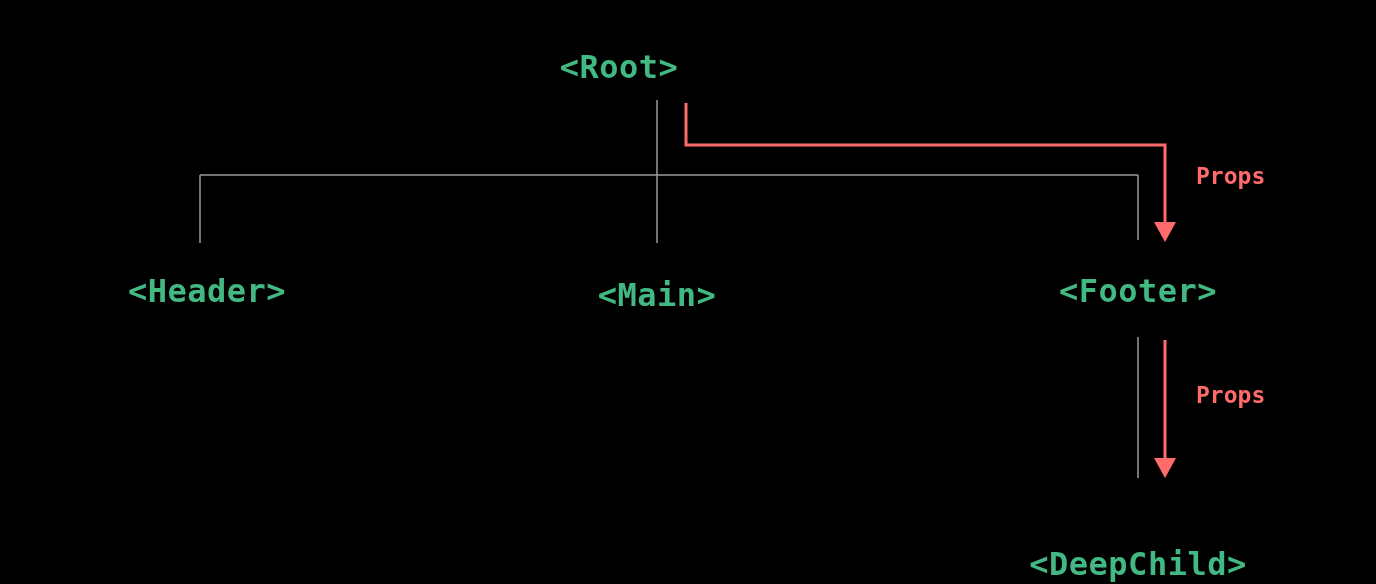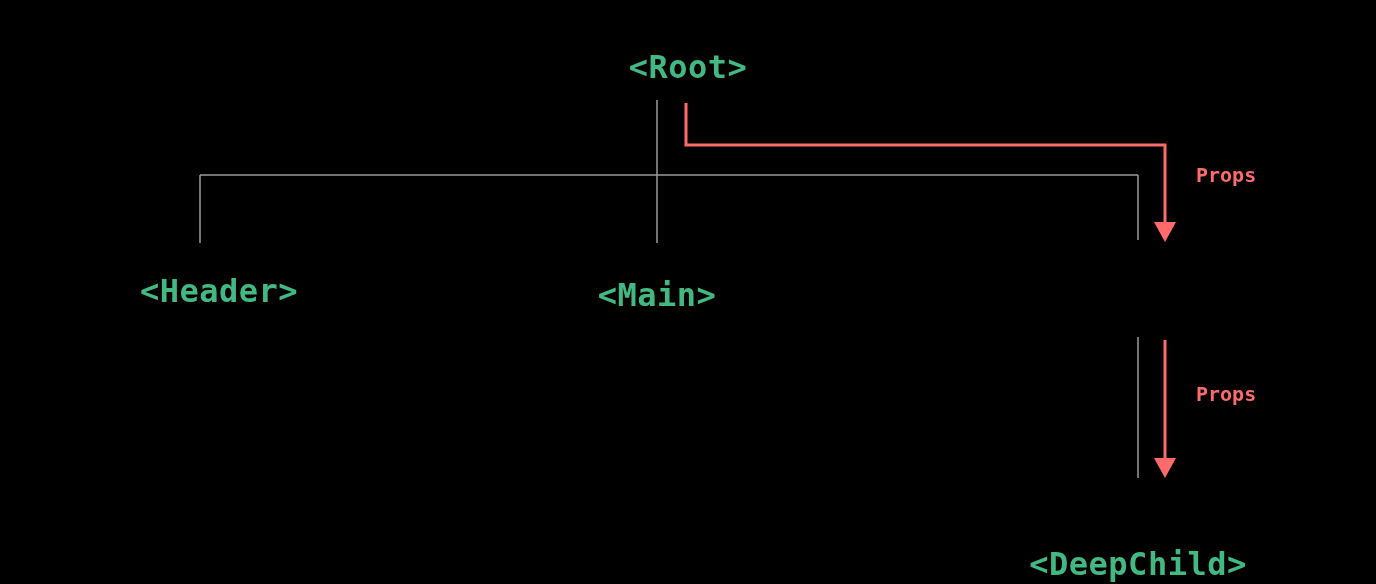--- a/index.html
+++ b/index.html
@@ -45,21 +45,21 @@
     transform: translateX(-50%);
     color: var(--node-green);
     font-size: 32px;
     font-weight: bold;
     white-space: nowrap;
     letter-spacing: 0.5px;
   }
   .props-label {
     position: absolute;
     color: var(--props-red);
-    font-size: 20px;
+    font-size: 23px;
     font-weight: bold;
     white-space: nowrap;
   }
 </style>
 </head>
 <body>
 
 <div class="diagram">
 
   <svg class="lines" viewBox="0 0 1376 584" aria-hidden="true">
@@ -70,26 +70,27 @@
     <line class="tree-line" x1="1138" y1="175" x2="1138" y2="240"></line>
     <line class="tree-line" x1="1138" y1="337" x2="1138" y2="478"></line>
 
     <polyline class="props-line" points="686,103 686,145 1165,145 1165,224"></polyline>
     <polygon class="props-head" points="1154,222 1176,222 1165,242"></polygon>
 
     <polyline class="props-line" points="1165,340 1165,460"></polyline>
     <polygon class="props-head" points="1154,458 1176,458 1165,478"></polygon>
   </svg>
 
-  <div class="node" style="left:688px; top:48px;text-align:right;">&lt;Root&gt;</div>
+  <div class="node" style="left:619px; top:48px;text-align:right;">&lt;Root&gt;</div>
 
-  <div class="node" style="left:219px; top:272px;">&lt;Header&gt;</div>
+  <div class="node" style="left:207px; top:272px;">&lt;Header&gt;</div>
 
   <div class="node" style="left:657px; top:276px;">&lt;Main&gt;</div>
 
+  <div class="node" style="left:1138px; top:272px;">&lt;Footer&gt;</div>
 
   <div class="node" style="left:1138px; top:505px;margin-top:40px;">&lt;DeepChild&gt;</div>
 
   <div class="props-label" style="left:1196px; top:163px;">Props</div>
 
   <div class="props-label" style="left:1196px; top:382px;">Props</div>
 
 </div>
 
 </body></html>

